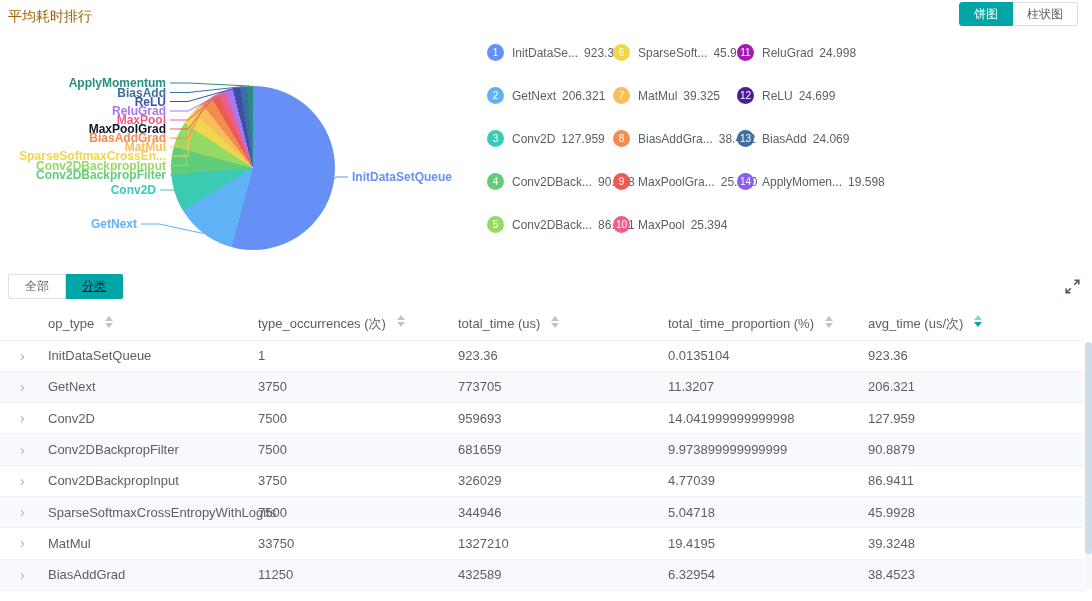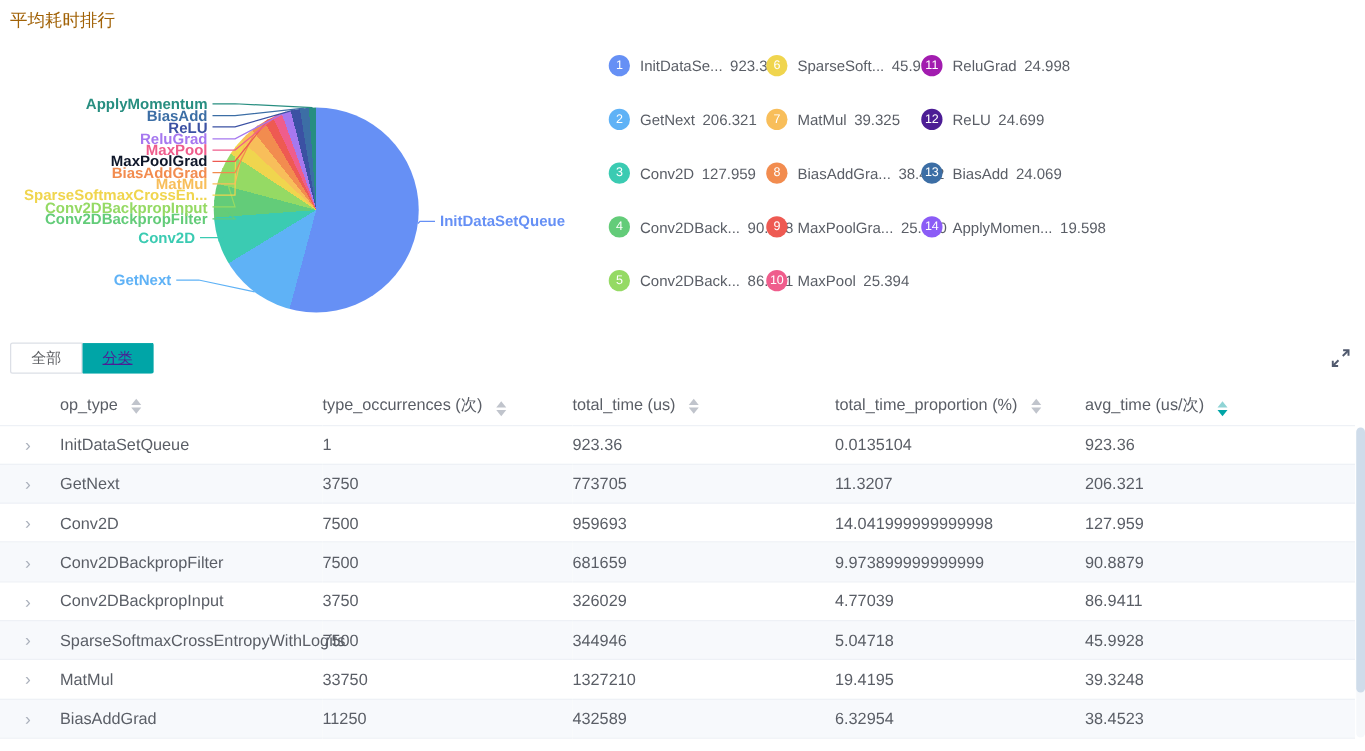--- a/index.html
+++ b/index.html
@@ -24,34 +24,34 @@
 
   
   .legend { position:absolute; left:487px; top:31px; display:grid; grid-auto-flow:column; grid-template-rows:repeat(5,43px); grid-template-columns:126px 124px 170px; }
   .legend-item { display:flex; align-items:center; font-size:12px; color:#5a5e66; white-space:nowrap; }
   .legend-badge { width:17px; height:17px; border-radius:50%; color:#fff; font-size:10px; line-height:17px; text-align:center; margin-right:8px; flex:none; }
   .legend-name { margin-right:6px; }
 
   
   .tabs { position:absolute; left:8px; top:274px; display:flex; }
   .tab-btn { height:25px; padding:0 16px; font-size:12px; line-height:23px; border:1px solid #dcdfe6; background:#fff; color:#606266; cursor:pointer; }
-  .tab-btn.active { background:#00a5a7; border-color:#00a5a7; color:#4c1d95;text-decoration:underline; }
+  .tab-btn.active { background:#00a5a7; border-color:#00a5a7; color:#0f172a;text-decoration:underline; }
   .tab-btn:first-child { border-radius:2px 0 0 2px;text-align:center; }
   .tab-btn:last-child { border-left:none; border-radius:0 2px 2px 0; }
   .search-box { position:absolute; right:40px; top:274px; width:160px; height:24px; border:1px solid #dcdfe6; border-radius:4px; font-size:12px; padding:0 10px; color:#606266; font-family:inherit; }
   .search-box::placeholder { color:#c0c4cc; }
   .expand-icon { position:absolute; right:12px; top:279px; width:15px; height:15px; cursor:pointer; }
 
   
   .table-wrap { position:absolute; left:0; top:308px; right:8px; }
   table { width:100%; border-collapse:collapse; table-layout:fixed; }
   col.c0{width:48px} col.c1{width:210px} col.c2{width:200px} col.c3{width:210px} col.c4{width:200px} col.c5{width:auto}
   thead th { font-size:13px; font-weight:400; color:#5a5e66; text-align:left; height:32px; padding:0; vertical-align:middle; cursor:pointer; }
   thead tr { border-bottom:1px solid #eef1f6; }
-  .th-inner { display:flex; align-items:flex-end; gap:11px; }
+  .th-inner { display:flex; align-items:flex-start; gap:11px; }
   .carets { display:inline-flex; flex-direction:column; }
   .caret { width:0; height:0; border:4px solid transparent; display:block; }
   .caret.up { border-bottom:5px solid #c0c4cc; margin-bottom:2px; border-top:none; }
   .caret.down { border-top:5px solid #c0c4cc; border-bottom:none; }
   .caret.up.active { border-bottom-color:#8fd4d5; }
   .caret.down.active { border-top-color:#00a5a7; }
   tbody tr { border-bottom:1px solid #eef1f6; height:31.3px; cursor:pointer; }
   tbody tr.zebra { background:#f7f9fc; }
   tbody td { font-size:13px; color:#5a5e66; padding:0; vertical-align:middle; }
   .row-chevron { color:#aab0bb; font-size:14px; padding-left:20px; display:block; line-height:1; }
@@ -60,20 +60,24 @@
   .vscroll-track { position:absolute; right:0; top:342px; width:7px; height:248px; background:#f6f8fb; border-radius:4px; }
   .vscroll-thumb { position:absolute; right:0; top:0; width:7px; height:212px; background:#cfdcea; border-radius:4px; cursor:pointer; }
 </style>
 </head>
 <body>
 
 <div id="app">
 
   <div class="page-title">平均耗时排行</div>
 
+  <div class="chart-toggle">
+    <button class="tg-btn active">饼图</button>
+    <button class="tg-btn">柱状图</button>
+  </div>
 
   <div class="chart-panel">
     <div class="pie" id="pie" style="background: conic-gradient(rgb(102, 144, 245) 0deg, rgb(102, 144, 245) 195.106deg, rgb(95, 178, 246) 195.106deg, rgb(95, 178, 246) 238.702deg, rgb(59, 203, 178) 238.702deg, rgb(59, 203, 178) 265.74deg, rgb(99, 204, 121) 265.74deg, rgb(99, 204, 121) 284.944deg, rgb(149, 218, 100) 284.944deg, rgb(149, 218, 100) 303.315deg, rgb(240, 213, 78) 303.315deg, rgb(240, 213, 78) 313.033deg, rgb(248, 190, 90) 313.033deg, rgb(248, 190, 90) 321.343deg, rgb(242, 140, 79) 321.343deg, rgb(242, 140, 79) 329.468deg, rgb(238, 90, 82) 329.468deg, rgb(238, 90, 82) 334.906deg, rgb(239, 93, 140) 334.906deg, rgb(239, 93, 140) 340.272deg, rgb(166, 120, 239) 340.272deg, rgb(166, 120, 239) 345.554deg, rgb(59, 81, 163) 345.554deg, rgb(59, 81, 163) 350.773deg, rgb(60, 110, 165) 350.773deg, rgb(60, 110, 165) 355.859deg, rgb(39, 142, 128) 355.859deg, rgb(39, 142, 128) 360deg);"></div>
     <svg class="lines-svg" id="lines" width="470" height="235">
         <polyline points="348,147 336,147 334.2885272294941,148.77846653563444" fill="none" stroke="#6690F5" stroke-width="1"></polyline>
         <polyline points="141,194 159,194 203.760957153976,203.5706997035064" fill="none" stroke="#5FB2F6" stroke-width="1"></polyline>
         <polyline points="160,160 178,160 174.91632802130323,163.0387733390293" fill="none" stroke="#3BCBB2" stroke-width="1"></polyline>
         <polyline points="170,145 188,145 171.35614016039182,130.3658562699925" fill="none" stroke="#63CC79" stroke-width="1"></polyline>
         <polyline points="170,135.5 188,135.5 178.16489774473834,104.4782537679713" fill="none" stroke="#95DA64" stroke-width="1"></polyline>
         <polyline points="170,126 188,126 188.5367996052139,87.31967053321725" fill="none" stroke="#F0D54E" stroke-width="1"></polyline>

